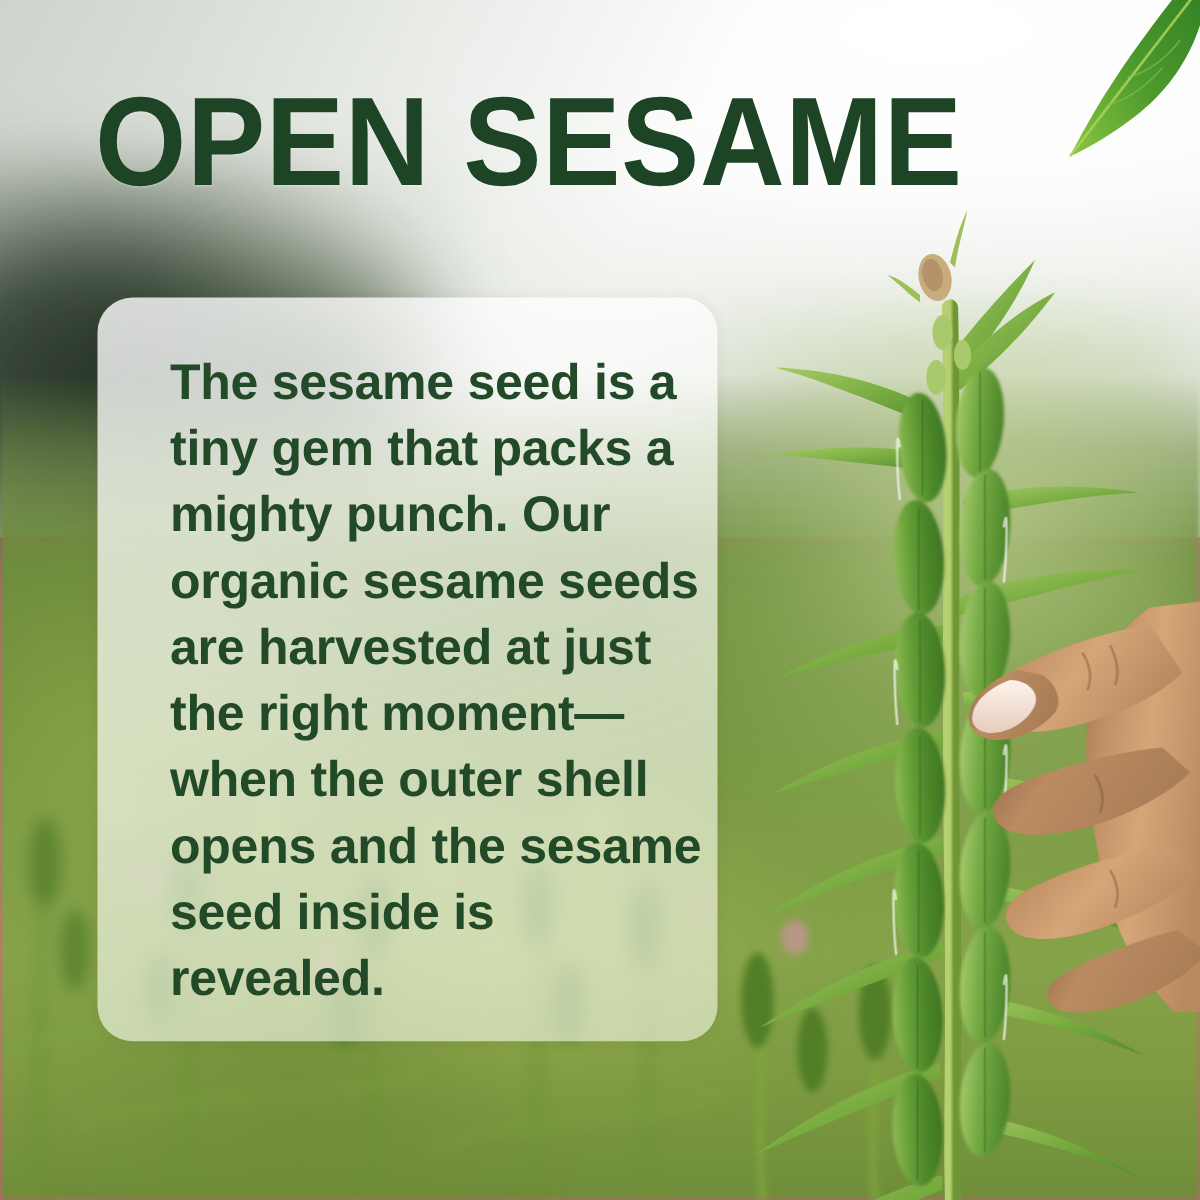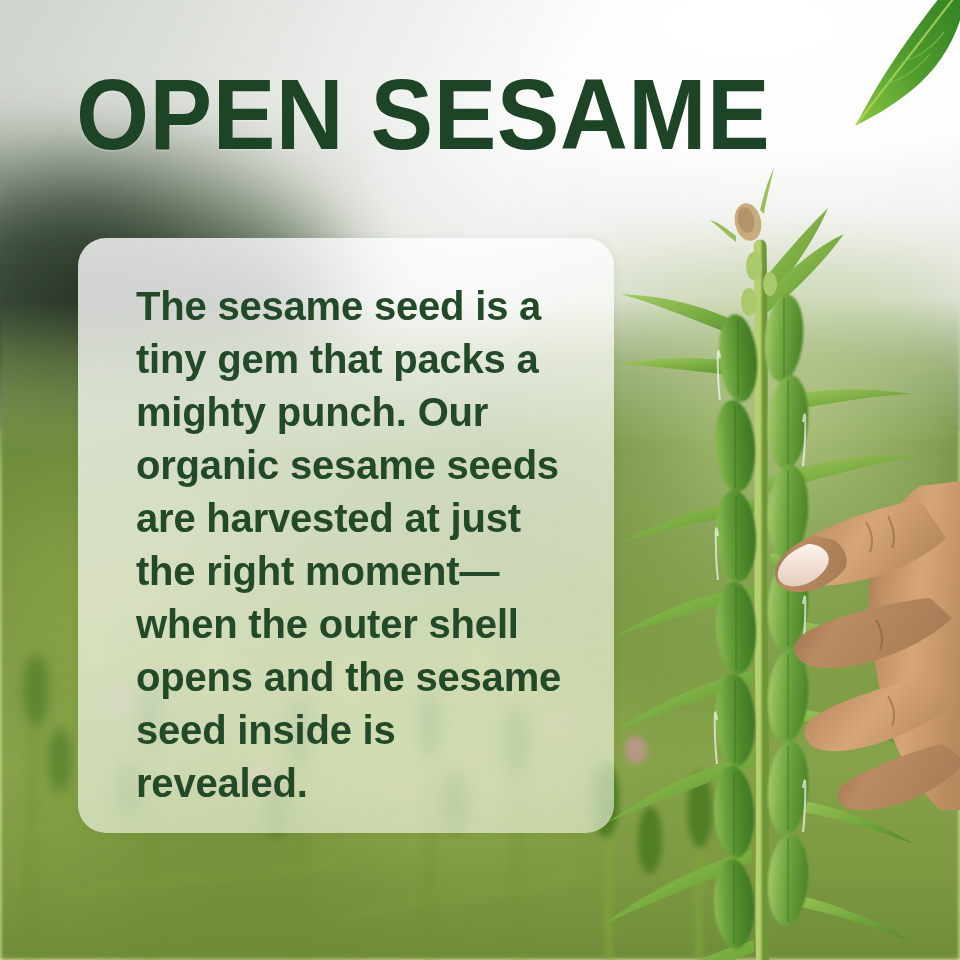--- a/index.html
+++ b/index.html
@@ -6,21 +6,21 @@
     margin: 0;
     padding: 0;
     background: #ffffff;
   }
   #poster {
     position: relative;
     width: 960px;
     height: 960px;
     overflow: hidden;
     font-family: "Liberation Sans", sans-serif;
-    background: #fef9c3;
+    background: #ec4899;
   }
 
   
   .photo {
     position: absolute;
     inset: 0;
     overflow: hidden;
   }
   .sky {
     position: absolute;
@@ -102,21 +102,21 @@
     transform-origin: left top;
     white-space: nowrap;
     text-shadow: 0 1px 2px rgba(255,255,255,0.35);
   }
 
   
   .card {
     position: absolute;
     left: 78px;
     top: 238px;
-    width: 536px;
+    width: 496px;
     height: 595px;
     border-radius: 28px;
     background: linear-gradient(160deg,
         rgba(255,255,255,0.80) 0%,
         rgba(255,255,255,0.72) 28%,
         rgba(252,253,248,0.66) 55%,
         rgba(250,252,240,0.62) 78%,
         rgba(248,251,236,0.58) 100%);
     backdrop-filter: blur(7px);
     -webkit-backdrop-filter: blur(7px);

